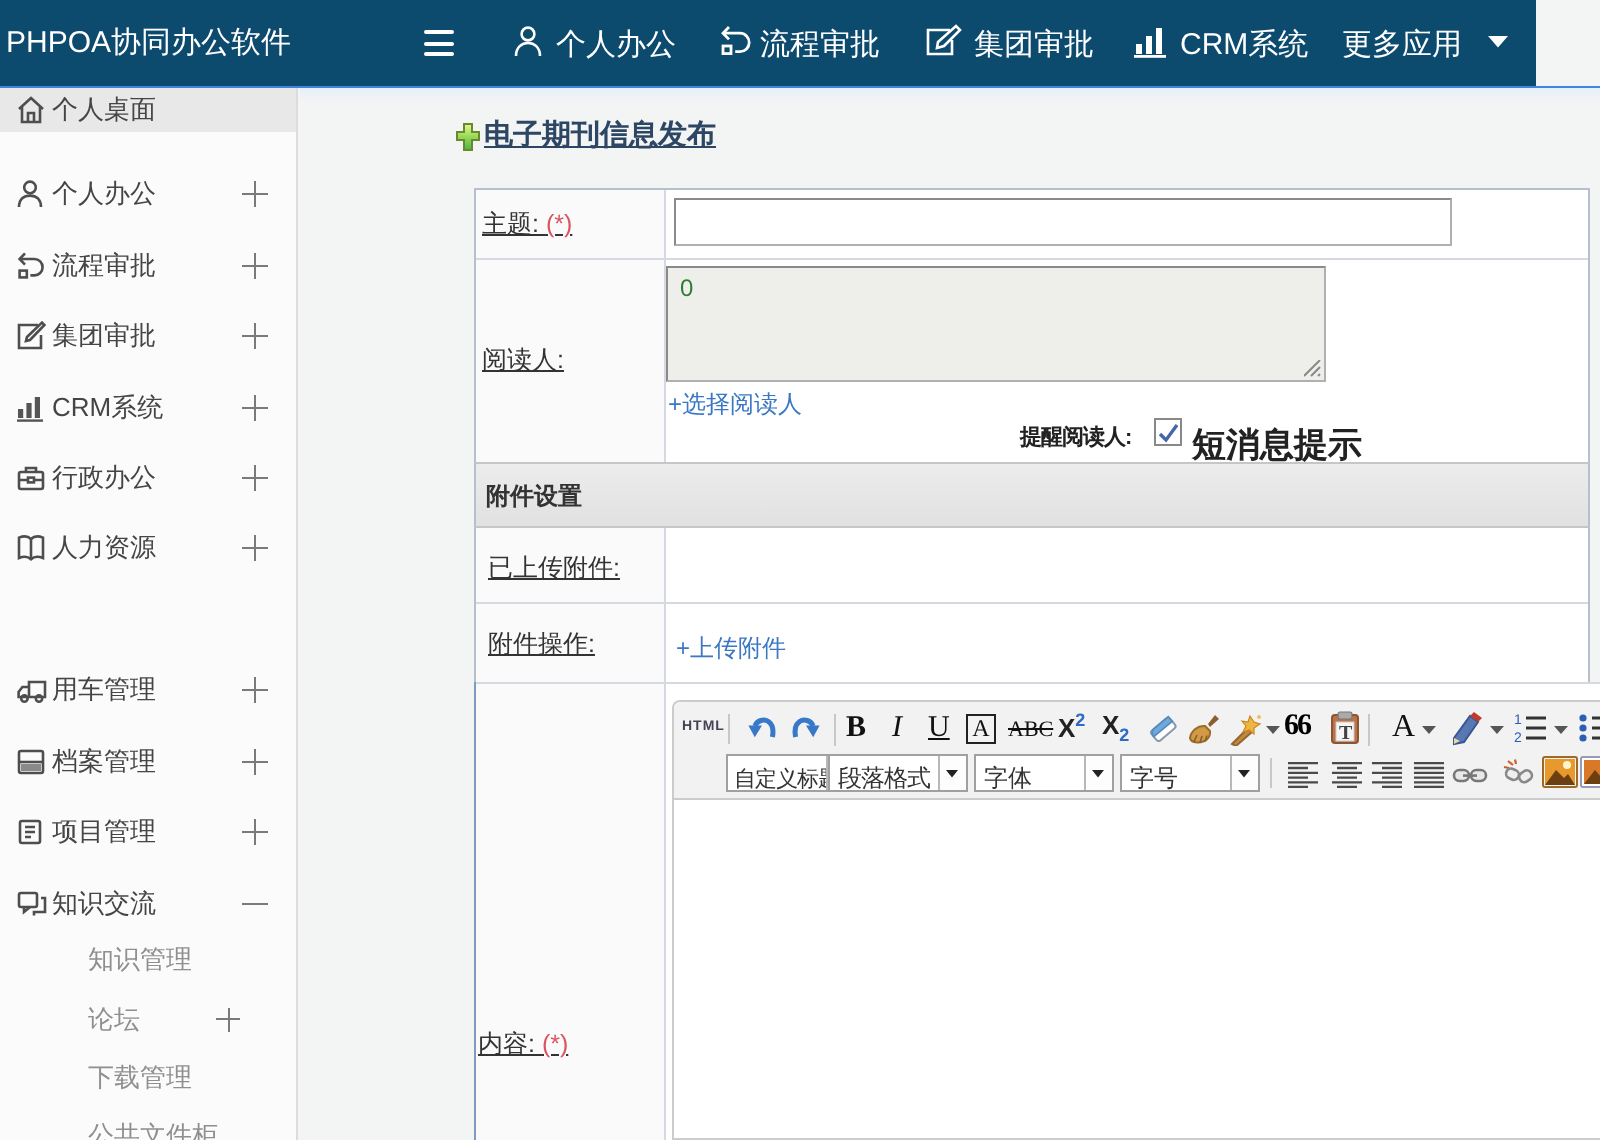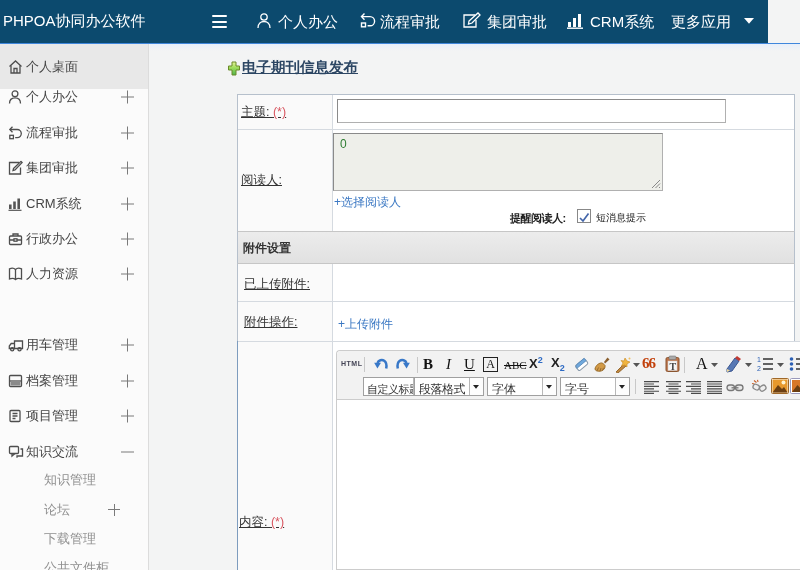--- a/index.html
+++ b/index.html
@@ -59,21 +59,21 @@
         <rect x="0" y="14.5" width="16" height="1.4"></rect>
     </svg>
     <div class="navtxt" style="left:590px">CRM系统</div>
     <div class="navtxt" style="left:671px">更多应用</div>
     <svg class="abs" style="left:744px;top:18px" width="10" height="6" viewBox="0 0 10 6" fill="#fff">
         <path d="M0 0 L10 0 L5 5.8 Z"></path>
       </svg>
   </div>
 
   <div id="side"></div>
-  <div class="sitem" style="top:44px; height:45px; background:#e8e8e8;">
+  <div class="sitem" style="top:44px; height:22px; background:#e8e8e8;">
     <svg width="15" height="15" viewBox="0 0 15 15" fill="none" stroke="#4e4e4e" stroke-width="1.3">
         <path d="M1.5 7 L7.5 1.5 L13.5 7"></path>
         <path d="M3 6 V13.5 H12 V6"></path>
         <path d="M6 13.5 V9 H9 V13.5"></path>
       </svg>
     <div class="txt">个人桌面</div>
   </div>
   <div class="sitem" style="top:79px;">
     <svg width="14" height="15" viewBox="0 0 14 15" fill="none" stroke="#4e4e4e" stroke-width="1.3">
         <circle cx="7" cy="4.2" r="2.9"></circle>
@@ -240,21 +240,21 @@
         <path d="M8 0 L0 8 M8 3.5 L3.5 8 M8 7 L7 8"></path>
       </svg>
   </div>
   <a class="abs blue-link" style="left:334px; top:194px;">+选择阅读人</a>
   <div class="abs" style="left:510px; top:211px; font-size:11px; font-weight:bold; color:#222; letter-spacing:-0.5px;">提醒阅读人:</div>
   <div class="abs" style="left:577px; top:209px; width:14px; height:14px; background:#fff; border:1px solid #888;">
     <svg width="12" height="12" viewBox="0 0 12 12" fill="none" stroke="#4466aa" stroke-width="1.7">
         <path d="M2 6 L5 9 L10.5 1.5"></path>
       </svg>
   </div>
-  <div class="abs" style="left:596px; top:211px; font-size:10px; color:#222;">短消息提示</div>
+  <div class="abs" style="left:596px; top:211px; font-size:17px; color:#222;font-weight:bold;">短消息提示</div>
 
   <div class="abs" style="left:237px; top:231px; width:558px; height:33px; background:linear-gradient(#ececec,#e1e1e1); border:1px solid #c6c6c6; border-left:1px solid #b6c0cc; border-right:1px solid #b6c0cc;"></div>
   <div class="abs" style="left:243px; top:240px; font-size:12px; font-weight:bold; color:#333;">附件设置</div>
 
   <div class="abs" style="left:238px; top:264px; width:94px; height:37px; background:#fafafa;"></div>
   <div class="abs lbl" style="left:244px; top:276px;">已上传附件: </div>
   <div class="abs" style="left:332px; top:264px; width:462px; height:37px; border-left:1px solid #d5dae0;"></div>
 
   <div class="abs" style="left:238px; top:301px; width:94px; height:40px; background:#fafafa; border-top:1px solid #d5dae0;"></div>
   <div class="abs lbl" style="left:244px; top:314px;">附件操作: </div>
@@ -299,21 +299,21 @@
         <path d="M4 14.8 L5.5 11.5 M7 15.2 L8 12 M9.5 14.6 L10.5 11.8" stroke="#8a5f2e" stroke-width="0.8"></path>
       </svg>
     <svg class="abs" style="left:278px; top:5px" width="17" height="17" viewBox="0 0 17 17">
         <path d="M1 16 L9 8 L11 10 L3 17 Z" fill="#c08840" stroke="#96682e"></path>
         <path d="M10 2 L12 5 L15 6 L12 8 L12 11 L9.5 9 L6.5 10 L8 7 L6 4.5 L9 5 Z" fill="#f0b440" stroke="#c88820" stroke-width="0.6"></path>
         <circle cx="14.5" cy="2.5" r="1" fill="#f0c060"></circle>
       </svg>
     <svg class="abs" style="left:296px; top:12px" width="7" height="4" viewBox="0 0 7 4">
         <path d="M0 0 H7 L3.5 4 Z" fill="#555"></path>
       </svg>
-    <div class="abs" style="left:305px; top:4px; font-family:'Liberation Serif',serif; font-size:15px; font-weight:bold; color:#c2410c; letter-spacing:-1px;">66</div>
+    <div class="abs" style="left:305px; top:4px; font-family:'Liberation Serif',serif; font-size:15px; font-weight:bold; color:#000000; letter-spacing:-1px;">66</div>
     <svg class="abs" style="left:327px; top:4px" width="17" height="18" viewBox="0 0 17 18">
         <rect x="2" y="2.5" width="13" height="14" rx="1.5" fill="#bd7348" stroke="#8a5530"></rect>
         <rect x="5" y="1" width="7" height="3.5" rx="1" fill="#aaa" stroke="#777" stroke-width="0.6"></rect>
         <rect x="4" y="6" width="9" height="9.5" fill="#f6f6f6" stroke="#ccc" stroke-width="0.5"></rect>
         <text x="5.5" y="14.5" font-family="Liberation Serif" font-size="10" font-weight="bold" fill="#444">T</text>
       </svg>
     <div class="abs" style="left:347px; top:6px; width:1px; height:16px; background:#c8c8c8;"></div>
     <div class="abs" style="left:359px; top:4px; font-family:'Liberation Serif',serif; font-size:16px; color:#111;">A</div>
     <svg class="abs" style="left:374px; top:12px" width="7" height="4" viewBox="0 0 7 4">
         <path d="M0 0 H7 L3.5 4 Z" fill="#555"></path>

